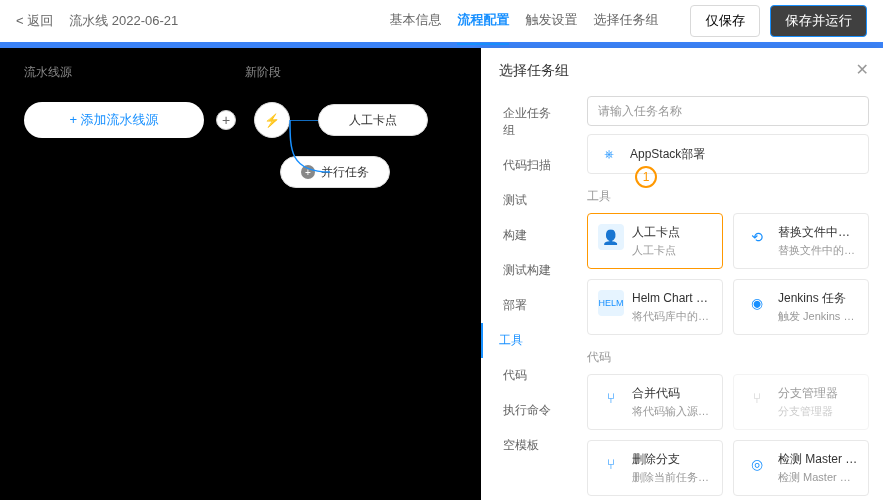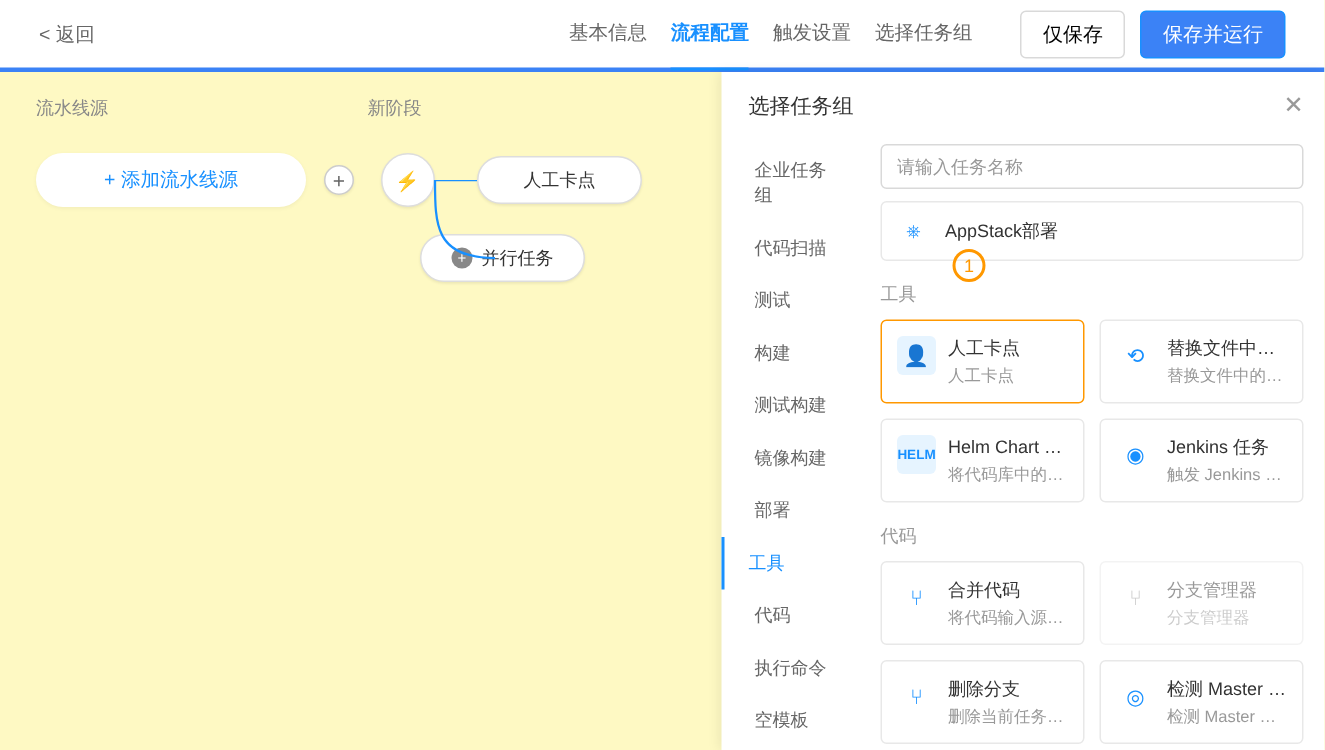--- a/index.html
+++ b/index.html
@@ -1,26 +1,26 @@
 <!DOCTYPE html>
 <html><head>
 <meta charset="utf-8">
 <style>
 *{box-sizing:border-box;margin:0;padding:0;font-family:-apple-system,BlinkMacSystemFont,"Segoe UI",sans-serif}
 body{width:883px;height:500px;background:#fff;font-size:13px;color:#333;overflow:hidden}
-.header{height:48px;border-bottom:3px solid #3b82f6;display:flex;align-items:center;padding:0 26px}
+.header{height:48px;border-bottom:6px solid #3b82f6;display:flex;align-items:center;padding:0 16px}
 .back{color:#666;cursor:pointer;margin-right:16px}
 .title{color:#666}
 .tabs{display:flex;margin-left:auto;gap:16px}
 .tab{color:#666;cursor:pointer;padding:14px 0}
 .tab.active{color:#1890ff;border-bottom:2px solid #1890ff;font-weight:700}
 .hbtns{margin-left:32px;display:flex;gap:10px}
 .btn{padding:6px 14px;border-radius:4px;cursor:pointer;border:1px solid #d9d9d9;background:#fff}
-.btn.primary{background:#3b82f6;color:#fff;border-color:#1890ff}
-.canvas{height:452px;background:#fef9c3;position:relative;padding:16px 24px}
+.btn.primary{background:#404040;color:#fff;border-color:#1890ff}
+.canvas{height:452px;background:#000000;position:relative;padding:16px 24px}
 .col-hdr{color:#888;font-size:12px}
 .col1{position:absolute;left:24px;top:16px}
 .col2{position:absolute;left:245px;top:16px}
 .src-btn{position:absolute;left:24px;top:54px;width:180px;height:36px;background:#fff;border-radius:18px;display:flex;align-items:center;justify-content:center;color:#1890ff;cursor:pointer;box-shadow:0 1px 3px rgba(0,0,0,0.05)}
 .plus-dot{position:absolute;left:216px;top:62px;width:20px;height:20px;border-radius:50%;background:#fff;border:1px solid #ccc;display:flex;align-items:center;justify-content:center;color:#666;cursor:pointer;font-size:14px;box-shadow:0 1px 2px rgba(0,0,0,0.08)}
 .flash-dot{position:absolute;left:254px;top:54px;width:36px;height:36px;border-radius:50%;background:#fff;border:1px solid #ddd;display:flex;align-items:center;justify-content:center;color:#888;box-shadow:0 1px 2px rgba(0,0,0,0.08)}
 .pill{position:absolute;background:#fff;border-radius:16px;height:32px;display:flex;align-items:center;justify-content:center;padding:0 20px;border:1px solid #ddd;cursor:pointer;font-size:12px;box-shadow:0 1px 2px rgba(0,0,0,0.08)}
 .pill1{left:318px;top:56px;width:110px}
 .pill2{left:280px;top:108px;width:110px}
 .pill2 .pp{margin-right:6px;width:14px;height:14px;border-radius:50%;background:#888;color:#fff;display:flex;align-items:center;justify-content:center;font-size:10px}
@@ -44,20 +44,21 @@
 .card .s{font-size:11px;color:#999;margin-top:2px;white-space:nowrap;overflow:hidden;text-overflow:ellipsis}
 .cico{width:26px;height:26px;border-radius:4px;flex-shrink:0;display:flex;align-items:center;justify-content:center;font-size:14px}
 .badge{position:absolute;width:22px;height:22px;border:2px solid #ff9800;border-radius:50%;color:#ff9800;display:flex;align-items:center;justify-content:center;font-size:12px;font-weight:500}
 .disabled{opacity:.5}
 </style>
 </head>
 <body>
 
 <div class="header">
   <span class="back">&lt; 返回</span>
+  <span class="title">流水线 2022-06-21</span>
   <div class="tabs">
     <span class="tab">基本信息</span>
     <span class="tab active">流程配置</span>
     <span class="tab">触发设置</span>
     <span class="tab">选择任务组</span>
   </div>
   <div class="hbtns">
     <button class="btn">仅保存</button>
     <button class="btn primary">保存并运行</button>
   </div>
@@ -81,21 +82,20 @@
 
   <div class="panel">
     <div class="ptitle">选择任务组</div>
     <div class="close">✕</div>
     <div class="sidebar">
       <div class="sitem">企业任务组</div>
       <div class="sitem">代码扫描</div>
       <div class="sitem">测试</div>
       <div class="sitem">构建</div>
       <div class="sitem">测试构建</div>
-      <div class="sitem">镜像构建</div>
       <div class="sitem">部署</div>
       <div class="sitem active">工具</div>
       <div class="sitem">代码</div>
       <div class="sitem">执行命令</div>
       <div class="sitem">空模板</div>
     </div>
     <div class="content">
       <div class="search">请输入任务名称</div>
       <div class="mini-card">
         <span class="ico" style="color:#1890ff">⎈</span>
@@ -116,21 +116,21 @@
         <div class="card">
           <div class="cico" style="color:#1890ff">⟲</div>
           <div class="txt">
               <div class="t">替换文件中的环...</div>
               <div class="s">替换文件中的环境...</div>
             </div>
         </div>
       </div>
       <div class="grid" style="margin-top:10px">
         <div class="card">
-          <div class="cico" style="background:#e6f4ff;color:#1890ff;font-size:9px;font-weight:bold">HELM</div>
+          <div class="cico" style="background:#e6f4ff;color:#1890ff;font-size:9px;font-weight:normal">HELM</div>
           <div class="txt">
               <div class="t">Helm Chart 上...</div>
               <div class="s">将代码库中的 Hel...</div>
             </div>
         </div>
         <div class="card">
           <div class="cico" style="color:#1890ff">◉</div>
           <div class="txt">
               <div class="t">Jenkins 任务</div>
               <div class="s">触发 Jenkins 任务</div>

